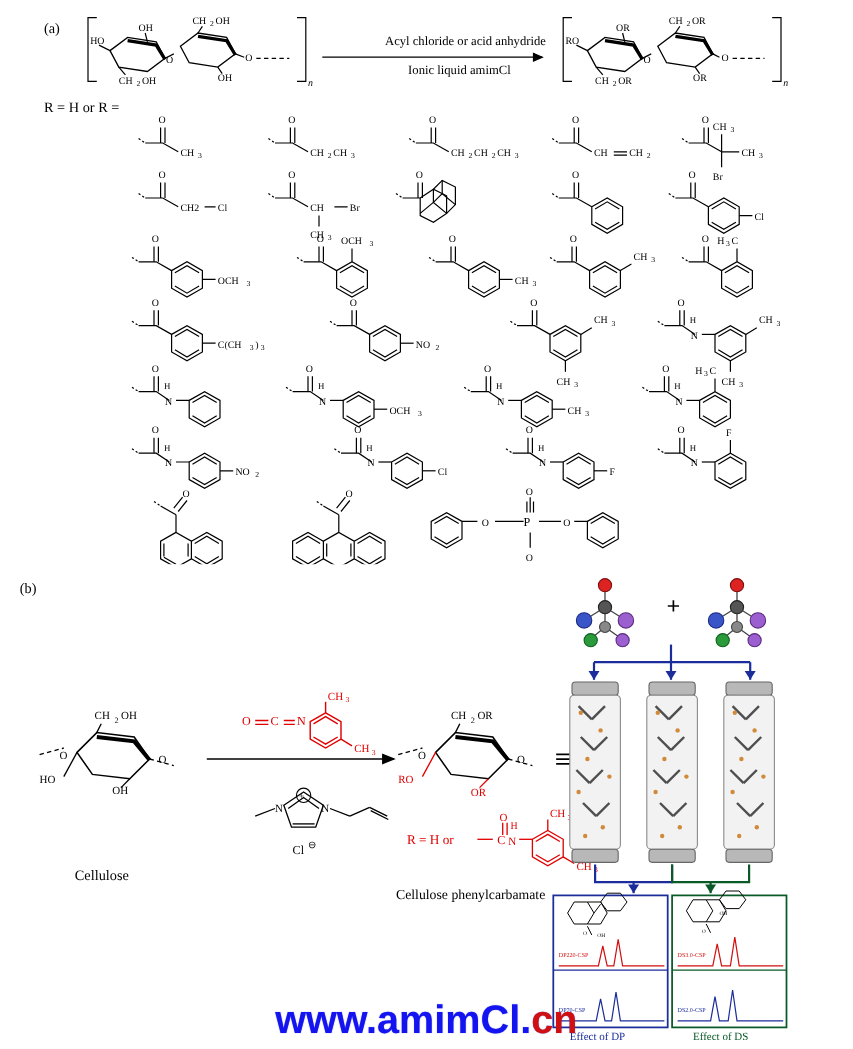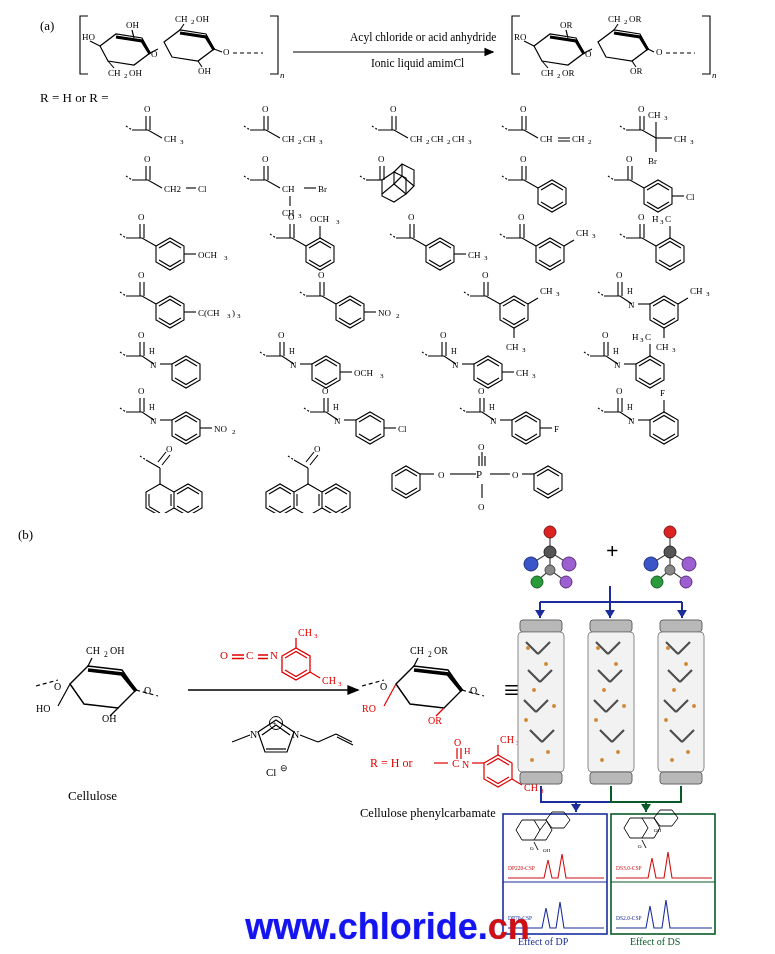--- a/index.html
+++ b/index.html
@@ -800,13 +800,13 @@
     <g stroke="#1b2d9b" fill="none" stroke-width="1.1">
       <path d="M606,408 L636,408 L640,386 L644,408 L652,408 L656,380 L660,408 L702,408"></path>
     </g>
     <text x="606" y="400" font-size="5.5" fill="#1b2d9b">DS2.0-CSP</text>
     <text x="620" y="425" font-size="10" fill="#0a5a28">Effect of DS</text>
   </g>
 
 </svg>
 </div>
 
-<div class="watermark"><span>www.chloride.</span><span class="cn">cn</span></div>
+<div class="watermark"><span>www.amimCl.</span><span class="cn">cn</span></div>
 
 </body></html>

